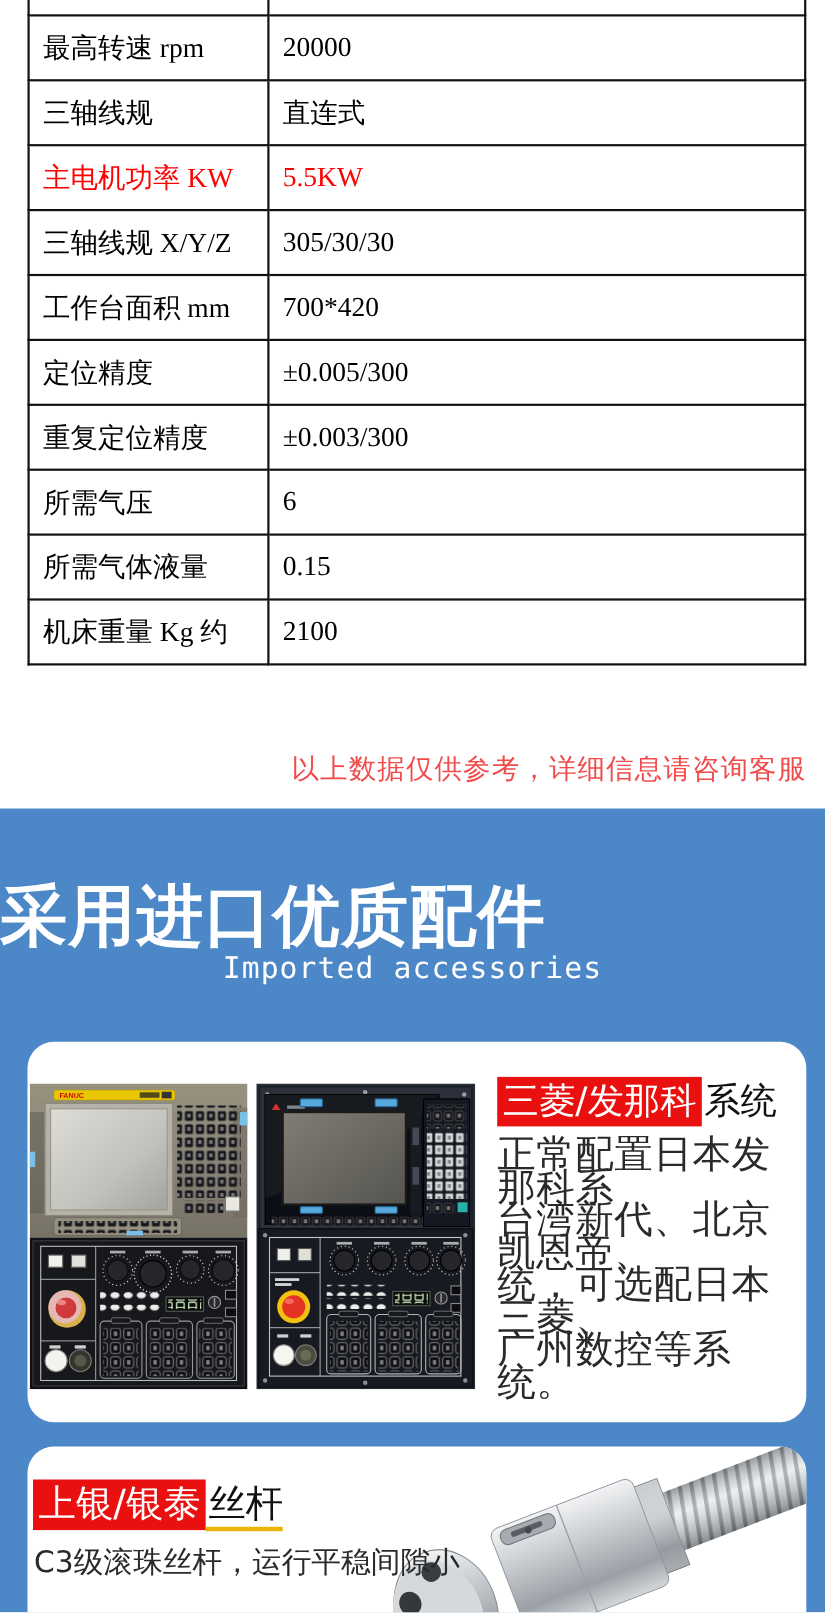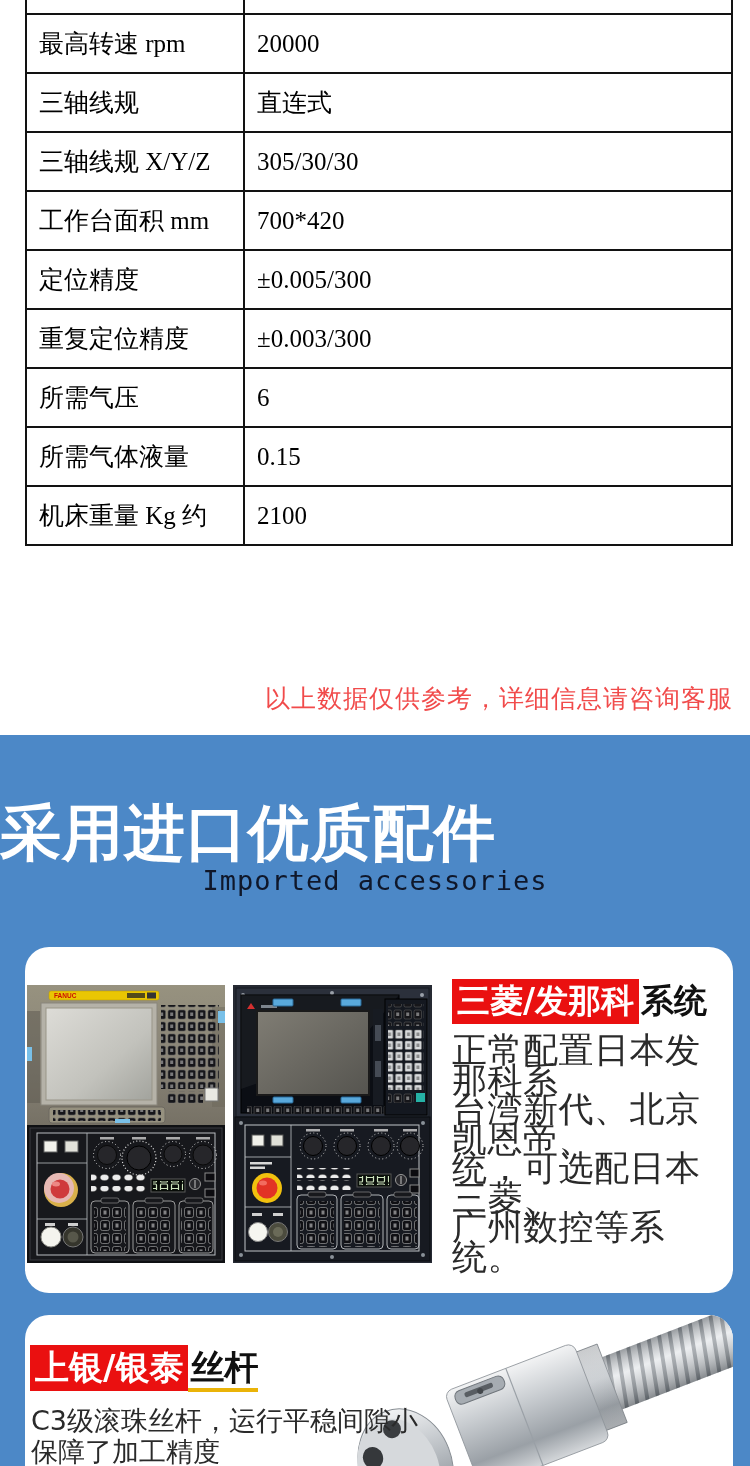--- a/index.html
+++ b/index.html
@@ -15,32 +15,32 @@
   .spec-table tr.cut td{height:58px}
   .spec-table tr.hl td{color:#fe0000}
 
   .disclaimer{position:absolute;top:682px;right:17px;font-size:25px;letter-spacing:1px;
               color:var(--disclaimer-red,#f14b4b);font-weight:500}
 
   
   .blue{position:absolute;left:0;top:735px;width:750px;height:731px;background:var(--blue,#4c88c7)}
   .sec-title{position:absolute;top:58px;left:0;width:100%;text-align:left;color:#fff;
              font-size:61px;font-weight:bold;letter-spacing:1px}
-  .sec-sub{position:absolute;top:130px;left:0;width:100%;text-align:center;color:#0f172a;
+  .sec-sub{position:absolute;top:130px;left:0;width:100%;text-align:center;color:#ffffff;
            font-size:27px;font-family:"DejaVu Sans Mono","Liberation Mono",monospace;letter-spacing:1px}
 
   .card{position:absolute;left:25px;width:708px;background:#fff;border-radius:24px;overflow:hidden}
   .card1{top:212px;height:346px}
   .card2{top:580px;height:200px}
 
   .panel{position:absolute;top:38px}
   .panel-a{left:2px}
   .panel-b{left:208px}
 
-  .cardtitle{position:absolute;font-weight:bold;font-size:33px;line-height:40px;white-space:nowrap;
+  .cardtitle{position:absolute;font-weight:normal;font-size:33px;line-height:40px;white-space:nowrap;
              font-family:"DejaVu Sans",sans-serif}
   .cardtitle .hl{background:var(--accent-red,#ea1010);color:#fff;padding:2px 5px 4px}
   .cardtitle .rest{color:#101010;padding-left:2px}
   .card1 .cardtitle{left:427px;top:34px}
   .card2 .cardtitle{left:5px;top:32px;font-size:34px}
   .card2 .cardtitle .rest{border-bottom:4px solid #eab308;padding-bottom:1px}
 
   .lines{position:absolute;color:#2a2a2a;font-weight:500}
   .card1 .lines{left:427px;top:89px;font-size:35px;line-height:29.5px;letter-spacing:.5px}
   .card2 .lines{left:6px;top:90px;font-size:27px;line-height:31px}
@@ -111,20 +111,24 @@
       <td class="col-label"></td>
       <td></td>
     </tr>
     <tr>
       <td class="col-label">最高转速 rpm</td>
       <td>20000</td>
     </tr>
     <tr>
       <td class="col-label">三轴线规</td>
       <td>直连式</td>
+    </tr>
+    <tr class="hl">
+      <td class="col-label">主电机功率 KW</td>
+      <td>5.5KW</td>
     </tr>
     <tr>
       <td class="col-label">三轴线规 X/Y/Z</td>
       <td>305/30/30</td>
     </tr>
     <tr>
       <td class="col-label">工作台面积 mm</td>
       <td>700*420</td>
     </tr>
     <tr>
@@ -343,18 +347,17 @@
             <ellipse cx="-40" cy="42" rx="10" ry="10" fill="#313437"></ellipse>
             <ellipse cx="-74" cy="28" rx="11" ry="11" fill="#3a3d40"></ellipse>
           </g>
         </svg>
       </div>
       <div class="cardtitle">
         <span class="hl">上银/银泰</span><span class="rest">丝杆</span>
       </div>
       <div class="lines">
         <div>C3级滚珠丝杆，运行平稳间隙小</div>
-        <div>保障了加工精度</div>
       </div>
     </div>
   </div>
 
 </div>
 
 </body></html>

